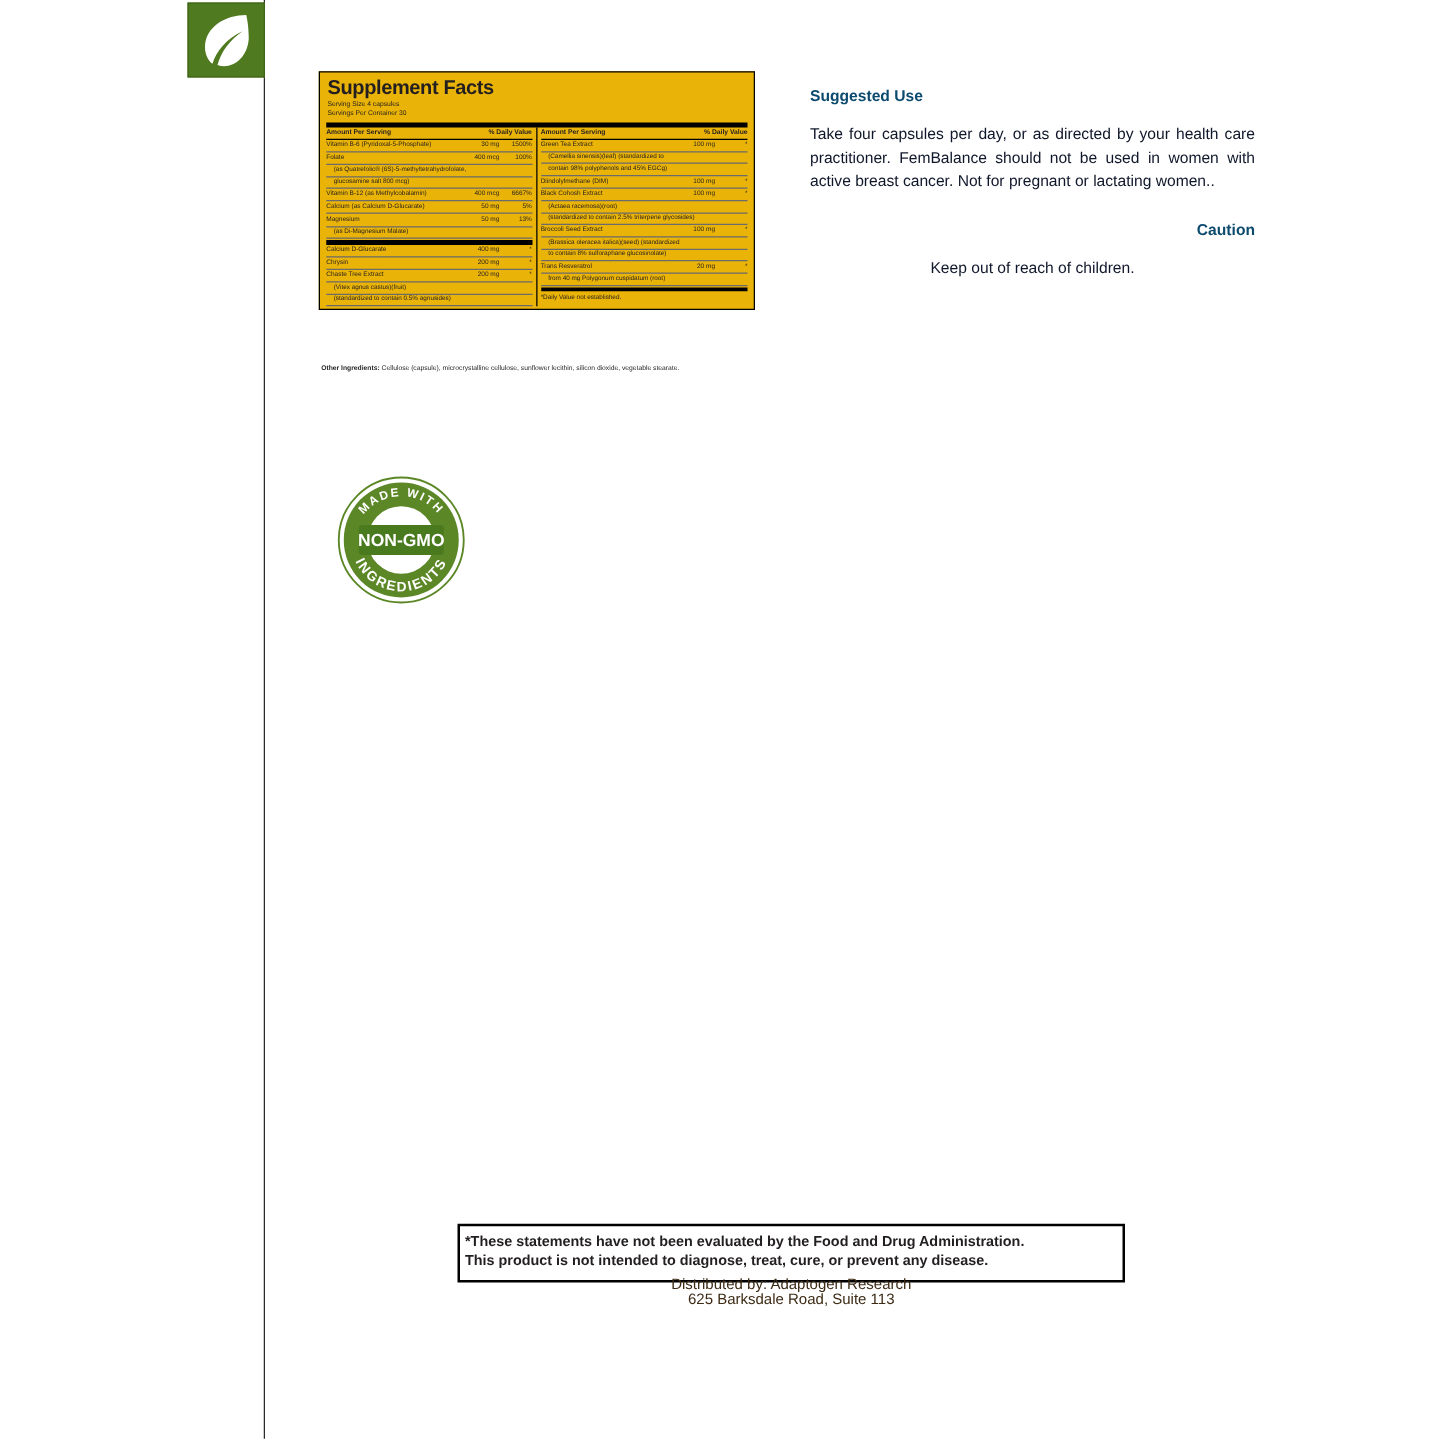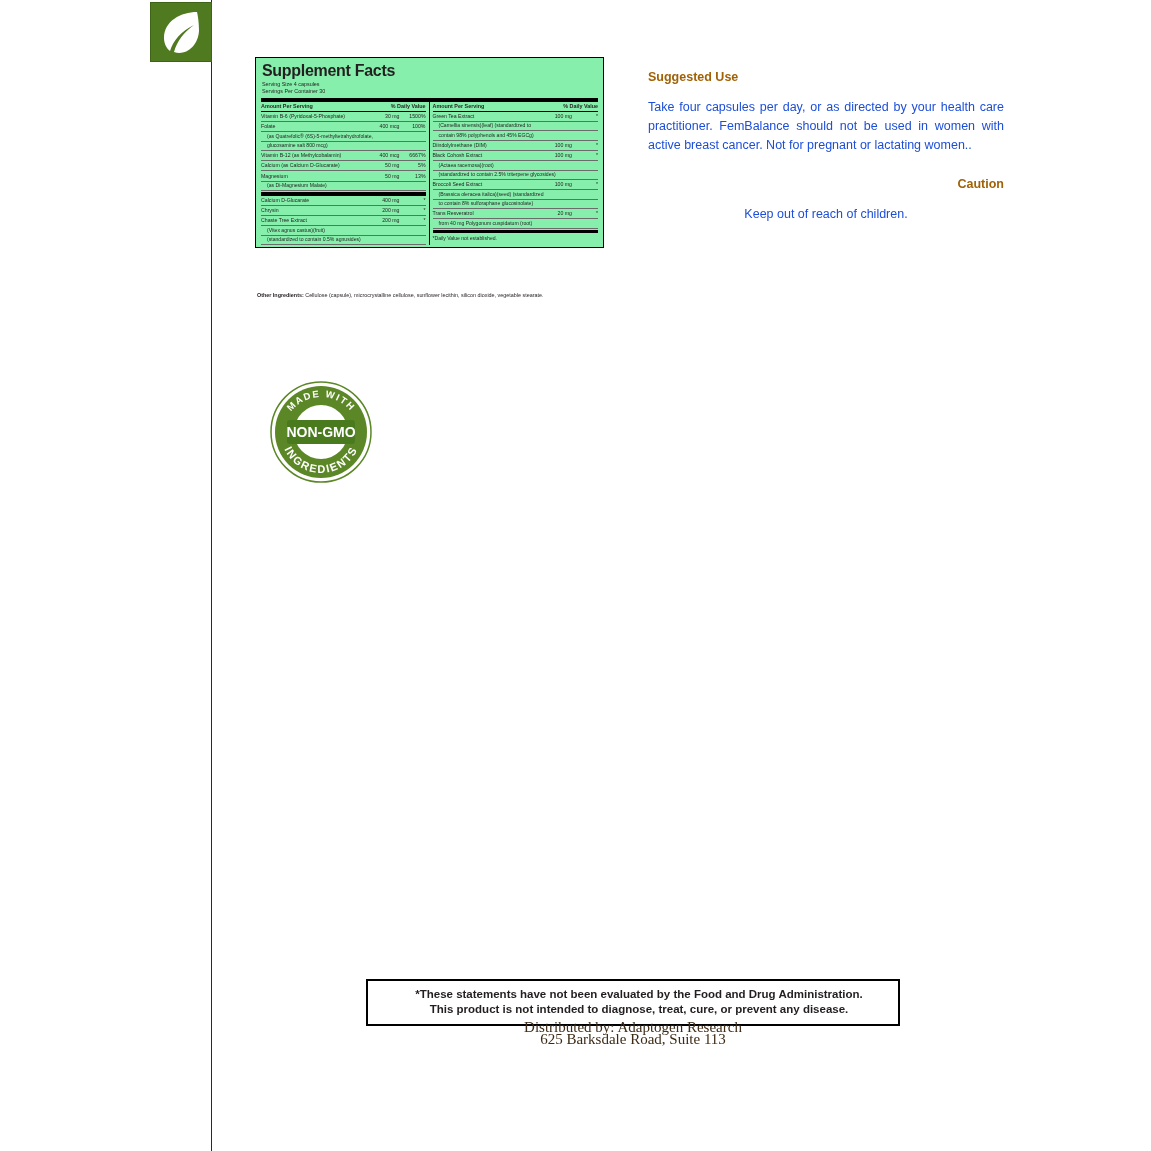--- a/index.html
+++ b/index.html
@@ -40,21 +40,21 @@
   .logo-box svg { display: block; }
 
   
   .sf-panel {
     position: absolute;
     left: 255px;
     top: 57px;
     width: 349px;
     border: 1px solid #000;
     box-sizing: border-box;
-    background: #86efac;
+    background: #eab308;
     padding: 4px 5px 2px 5px;
     font-size: 5.2px;
     line-height: 1.32;
   }
   .sf-title {
     font-size: 16px;
     font-weight: bold;
     letter-spacing: -0.3px;
     line-height: 1;
     margin: 1px 0 2px 1px;
@@ -139,59 +139,57 @@
   
   .right-col {
     position: absolute;
     left: 648px;
     top: 70px;
     width: 356px;
   }
   .rc-head {
     font-size: 12.5px;
     font-weight: bold;
-    color: #a16207;
+    color: #0c4a6e;
     margin: 0 0 14px 0;
   }
   .rc-body {
     font-size: 12.5px;
     line-height: 19px;
     text-align: justify;
-    color: #1d4ed8;
+    color: #0f172a;
     margin: 0 0 22px 0;
   }
   .rc-head.second { margin-top: 12px; text-align: right; }
   .rc-body.last { text-align: center; }
 
   
   .disclaimer {
     position: absolute;
     left: 366px;
     top: 979px;
     width: 534px;
     border: 2px solid #000;
     box-sizing: border-box;
-    padding: 6px 4px 7px 16px;
-    text-align: center;
+    padding: 6px 4px 7px 4px;
     font-size: 11.5px;
     font-weight: bold;
     line-height: 15px;
   }
 
   
   .distrib {
     position: absolute;
     left: 366px;
     top: 1022px;
     width: 534px;
     text-align: center;
-    font-size: 15px;
+    font-size: 12px;
     line-height: 11.5px;
     color: #3d2b16;
-    font-family: Liberation Serif, serif;
   }
 </style>
 </head>
 <body>
 
 <div class="left-rule"></div>
 
 <div class="logo-box">
   <svg width="60" height="58" viewBox="0 0 60 58">
     <path d="M46 9 C30 9 13 18 13 35 C13 41 16 46 19 48 C22 38 30 28 43 22 C33 29 26 38 23 49 C34 53 47 44 48 28 C48 20 47 13 46 9 Z" fill="#ffffff"></path>

